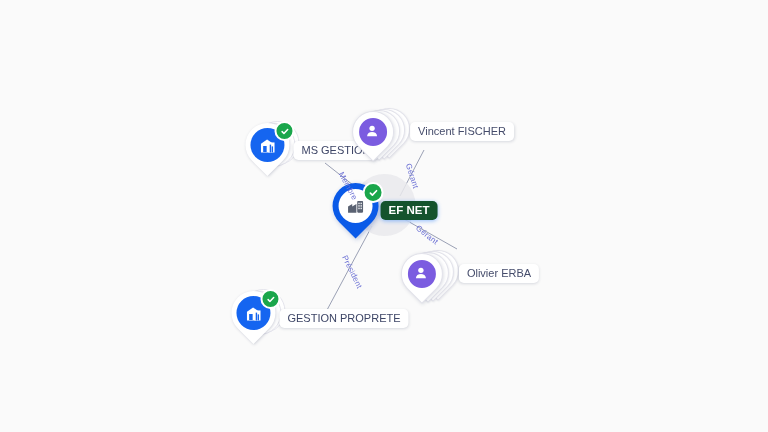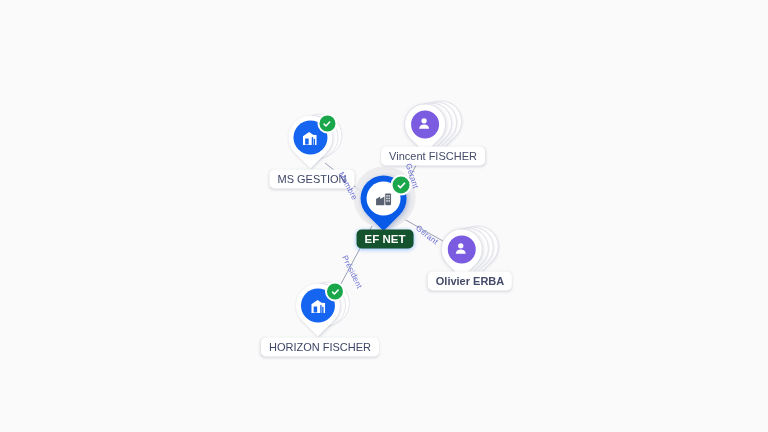--- a/index.html
+++ b/index.html
@@ -28,21 +28,20 @@
     top: 0;
     width: 768px;
     height: 432px;
     pointer-events: none;
   }
 
   .node {
     position: absolute;
     transform: translate(-50%, -50%);
     display: flex;
-    flex-direction: column;
     align-items: center;
   }
 
   
   .focus-halo {
     position: absolute;
     left: 50%;
     top: 22px;
     width: 62px;
     height: 62px;
@@ -289,40 +288,40 @@
           <rect x="16.2" y="13" width="1.6" height="7" fill="#1565f0"></rect>
           <path d="M6.5 12.5 h4 v7 h-4 z" fill="#1565f0"></path>
         </svg>
       </div>
       <div class="badge-check" style="left:29px; top:-2px;">
         <svg width="9" height="9" viewBox="0 0 12 12">
           <path d="M2.2 6.2 L4.6 8.6 L9.6 3.3" stroke="#ffffff" stroke-width="2" fill="none" stroke-linecap="round" stroke-linejoin="round"></path>
         </svg>
       </div>
     </div>
-    <div class="node-label">HORIZON FISCHER</div>
+    <div class="node-label">GESTION PROPRETE</div>
   </div>
 
   <div class="node" style="left:433px; top:133px;">
     <div class="stack-wrap">
       <div class="stack-sheet s1"></div>
       <div class="stack-sheet s2"></div>
       <div class="stack-sheet s3"></div>
       <div class="stack-sheet s4"></div>
       <div class="stack-glyph">
         <svg width="16" height="16" viewBox="0 0 24 24">
           <circle cx="12" cy="8" r="4" fill="#ffffff"></circle>
           <path d="M4.5 20 c0-4.2 3.4-6.4 7.5-6.4 s7.5 2.2 7.5 6.4 z" fill="#ffffff"></path>
         </svg>
       </div>
     </div>
     <div class="node-label person-label">Vincent FISCHER</div>
   </div>
 
-  <div class="node" style="left:470px; top:258px;font-weight:bold;">
+  <div class="node" style="left:470px; top:275px;">
     <div class="stack-wrap">
       <div class="stack-sheet s1"></div>
       <div class="stack-sheet s2"></div>
       <div class="stack-sheet s3"></div>
       <div class="stack-sheet s4"></div>
       <div class="stack-glyph">
         <svg width="16" height="16" viewBox="0 0 24 24">
           <circle cx="12" cy="8" r="4" fill="#ffffff"></circle>
           <path d="M4.5 20 c0-4.2 3.4-6.4 7.5-6.4 s7.5 2.2 7.5 6.4 z" fill="#ffffff"></path>
         </svg>

